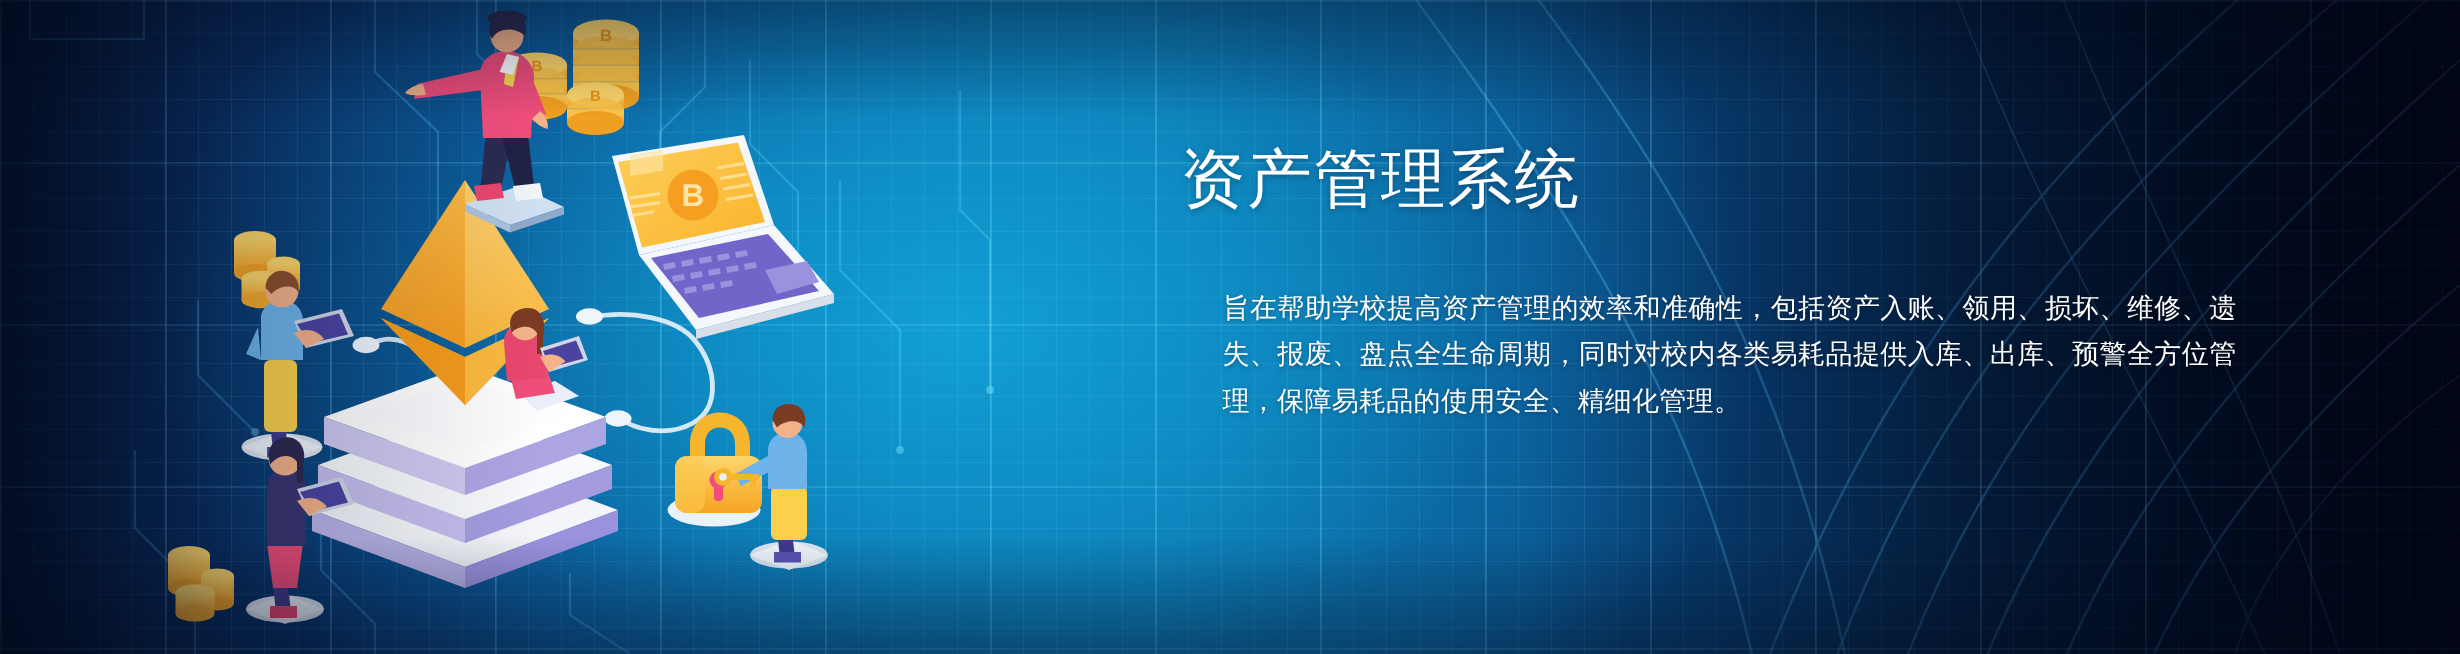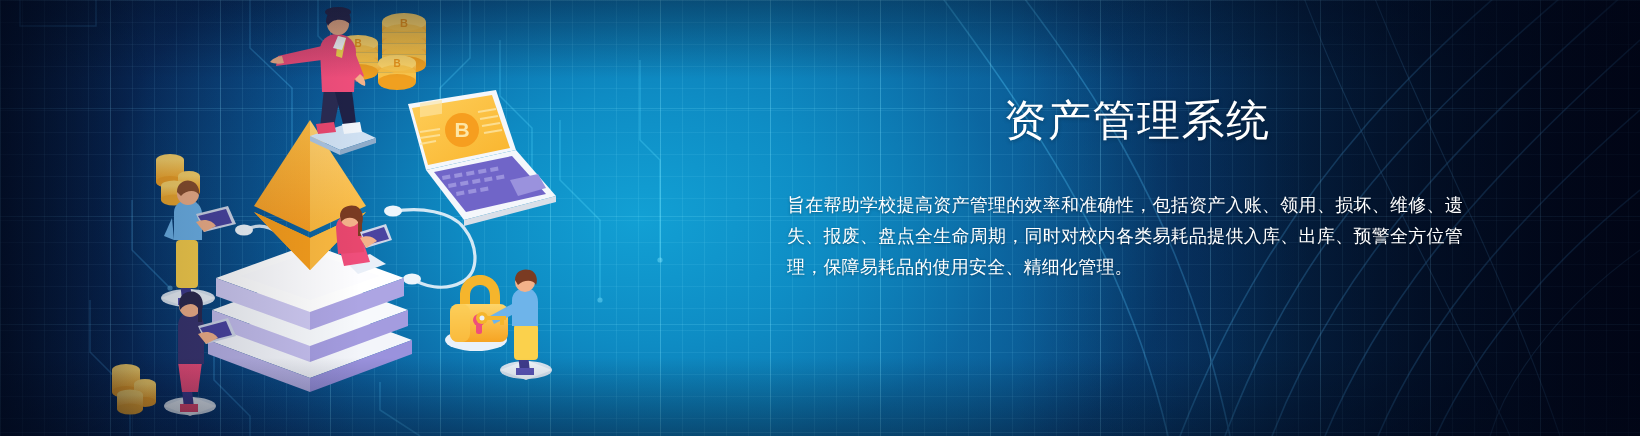--- a/index.html
+++ b/index.html
@@ -81,32 +81,32 @@
     width:700px;
   }
   .hero-title{
     font-size:43px;
     line-height:1.16;
     color:#ffffff;
     font-weight:400;
     letter-spacing:1.5px;
     text-shadow:0 1px 4px rgba(0,0,0,0.30);
     white-space:nowrap;
-    text-align:center;
   }
   .hero-desc{
     margin-top:44px;
     width:676px;
     font-size:18px;
     line-height:31px;
     color:#ffffff;
     font-weight:400;
     letter-spacing:0.2px;
     text-align:justify;
     text-shadow:0 1px 3px rgba(0,0,0,0.35);
+    margin-left:28px;
   }
 </style>
 </head>
 <body>
 
 <div class="banner">
 
   <div class="bg-base"></div>
   <div class="bg-grid"></div>
   <div class="bg-grid2"></div>

